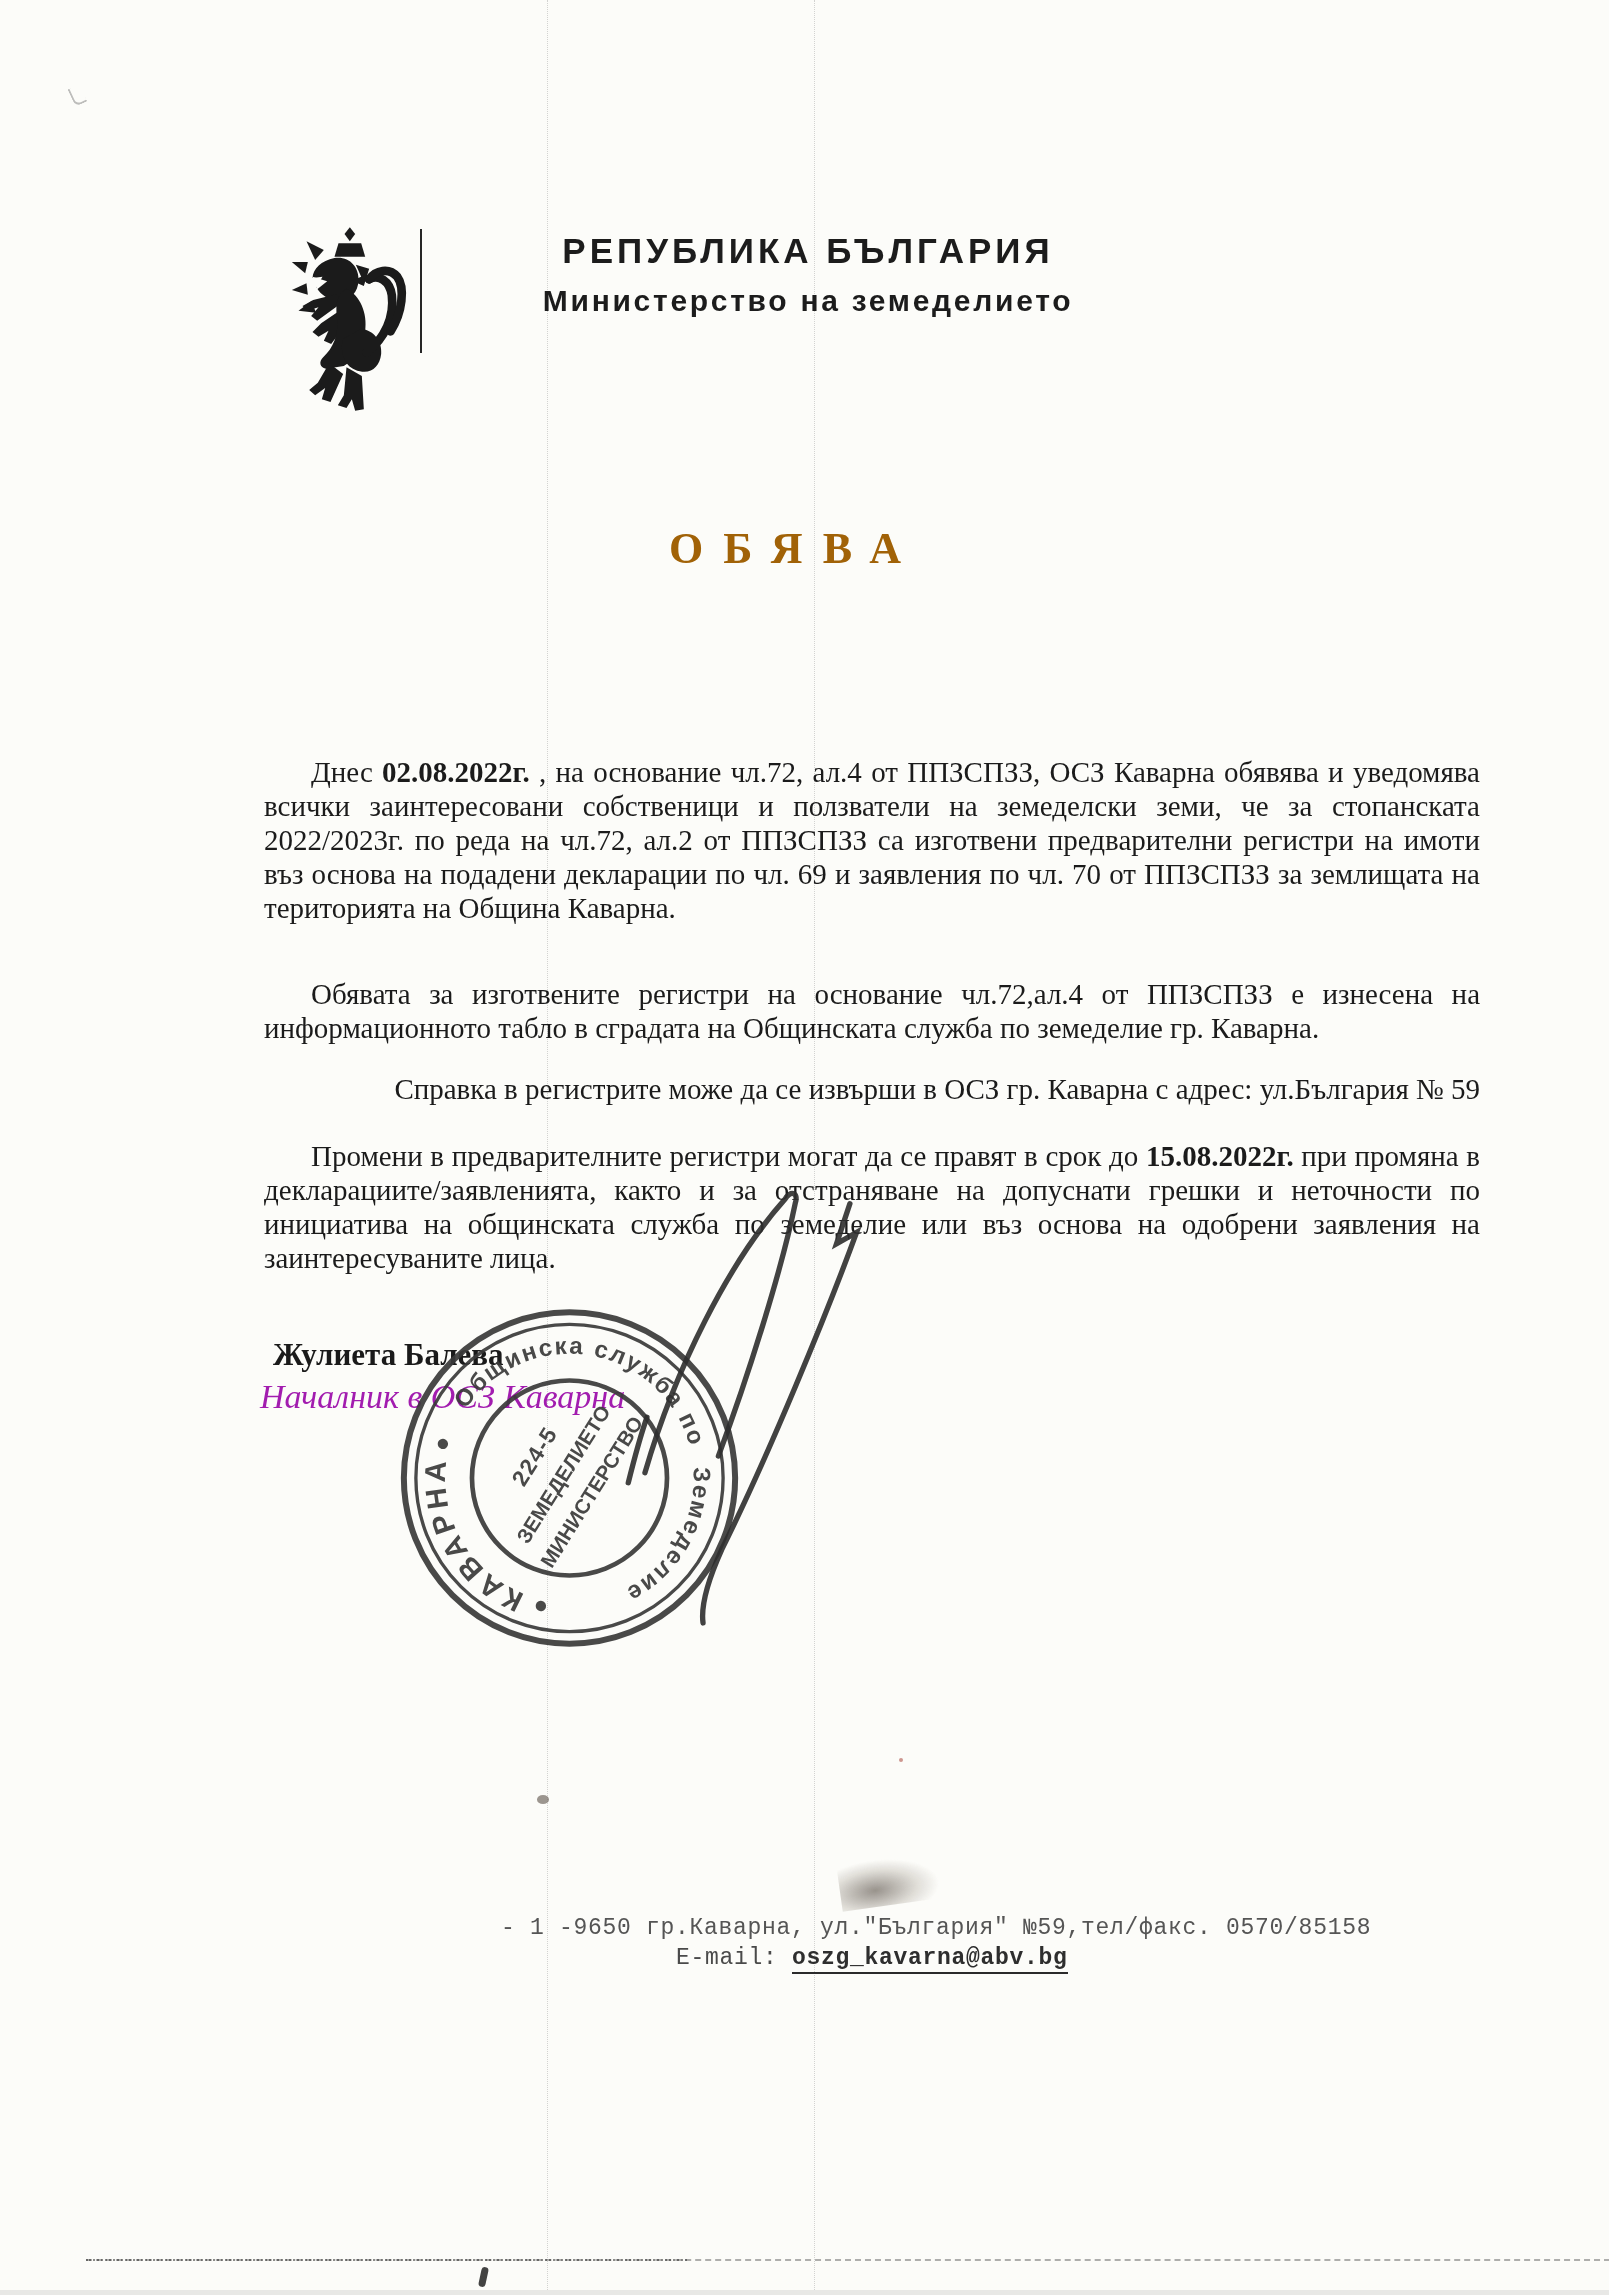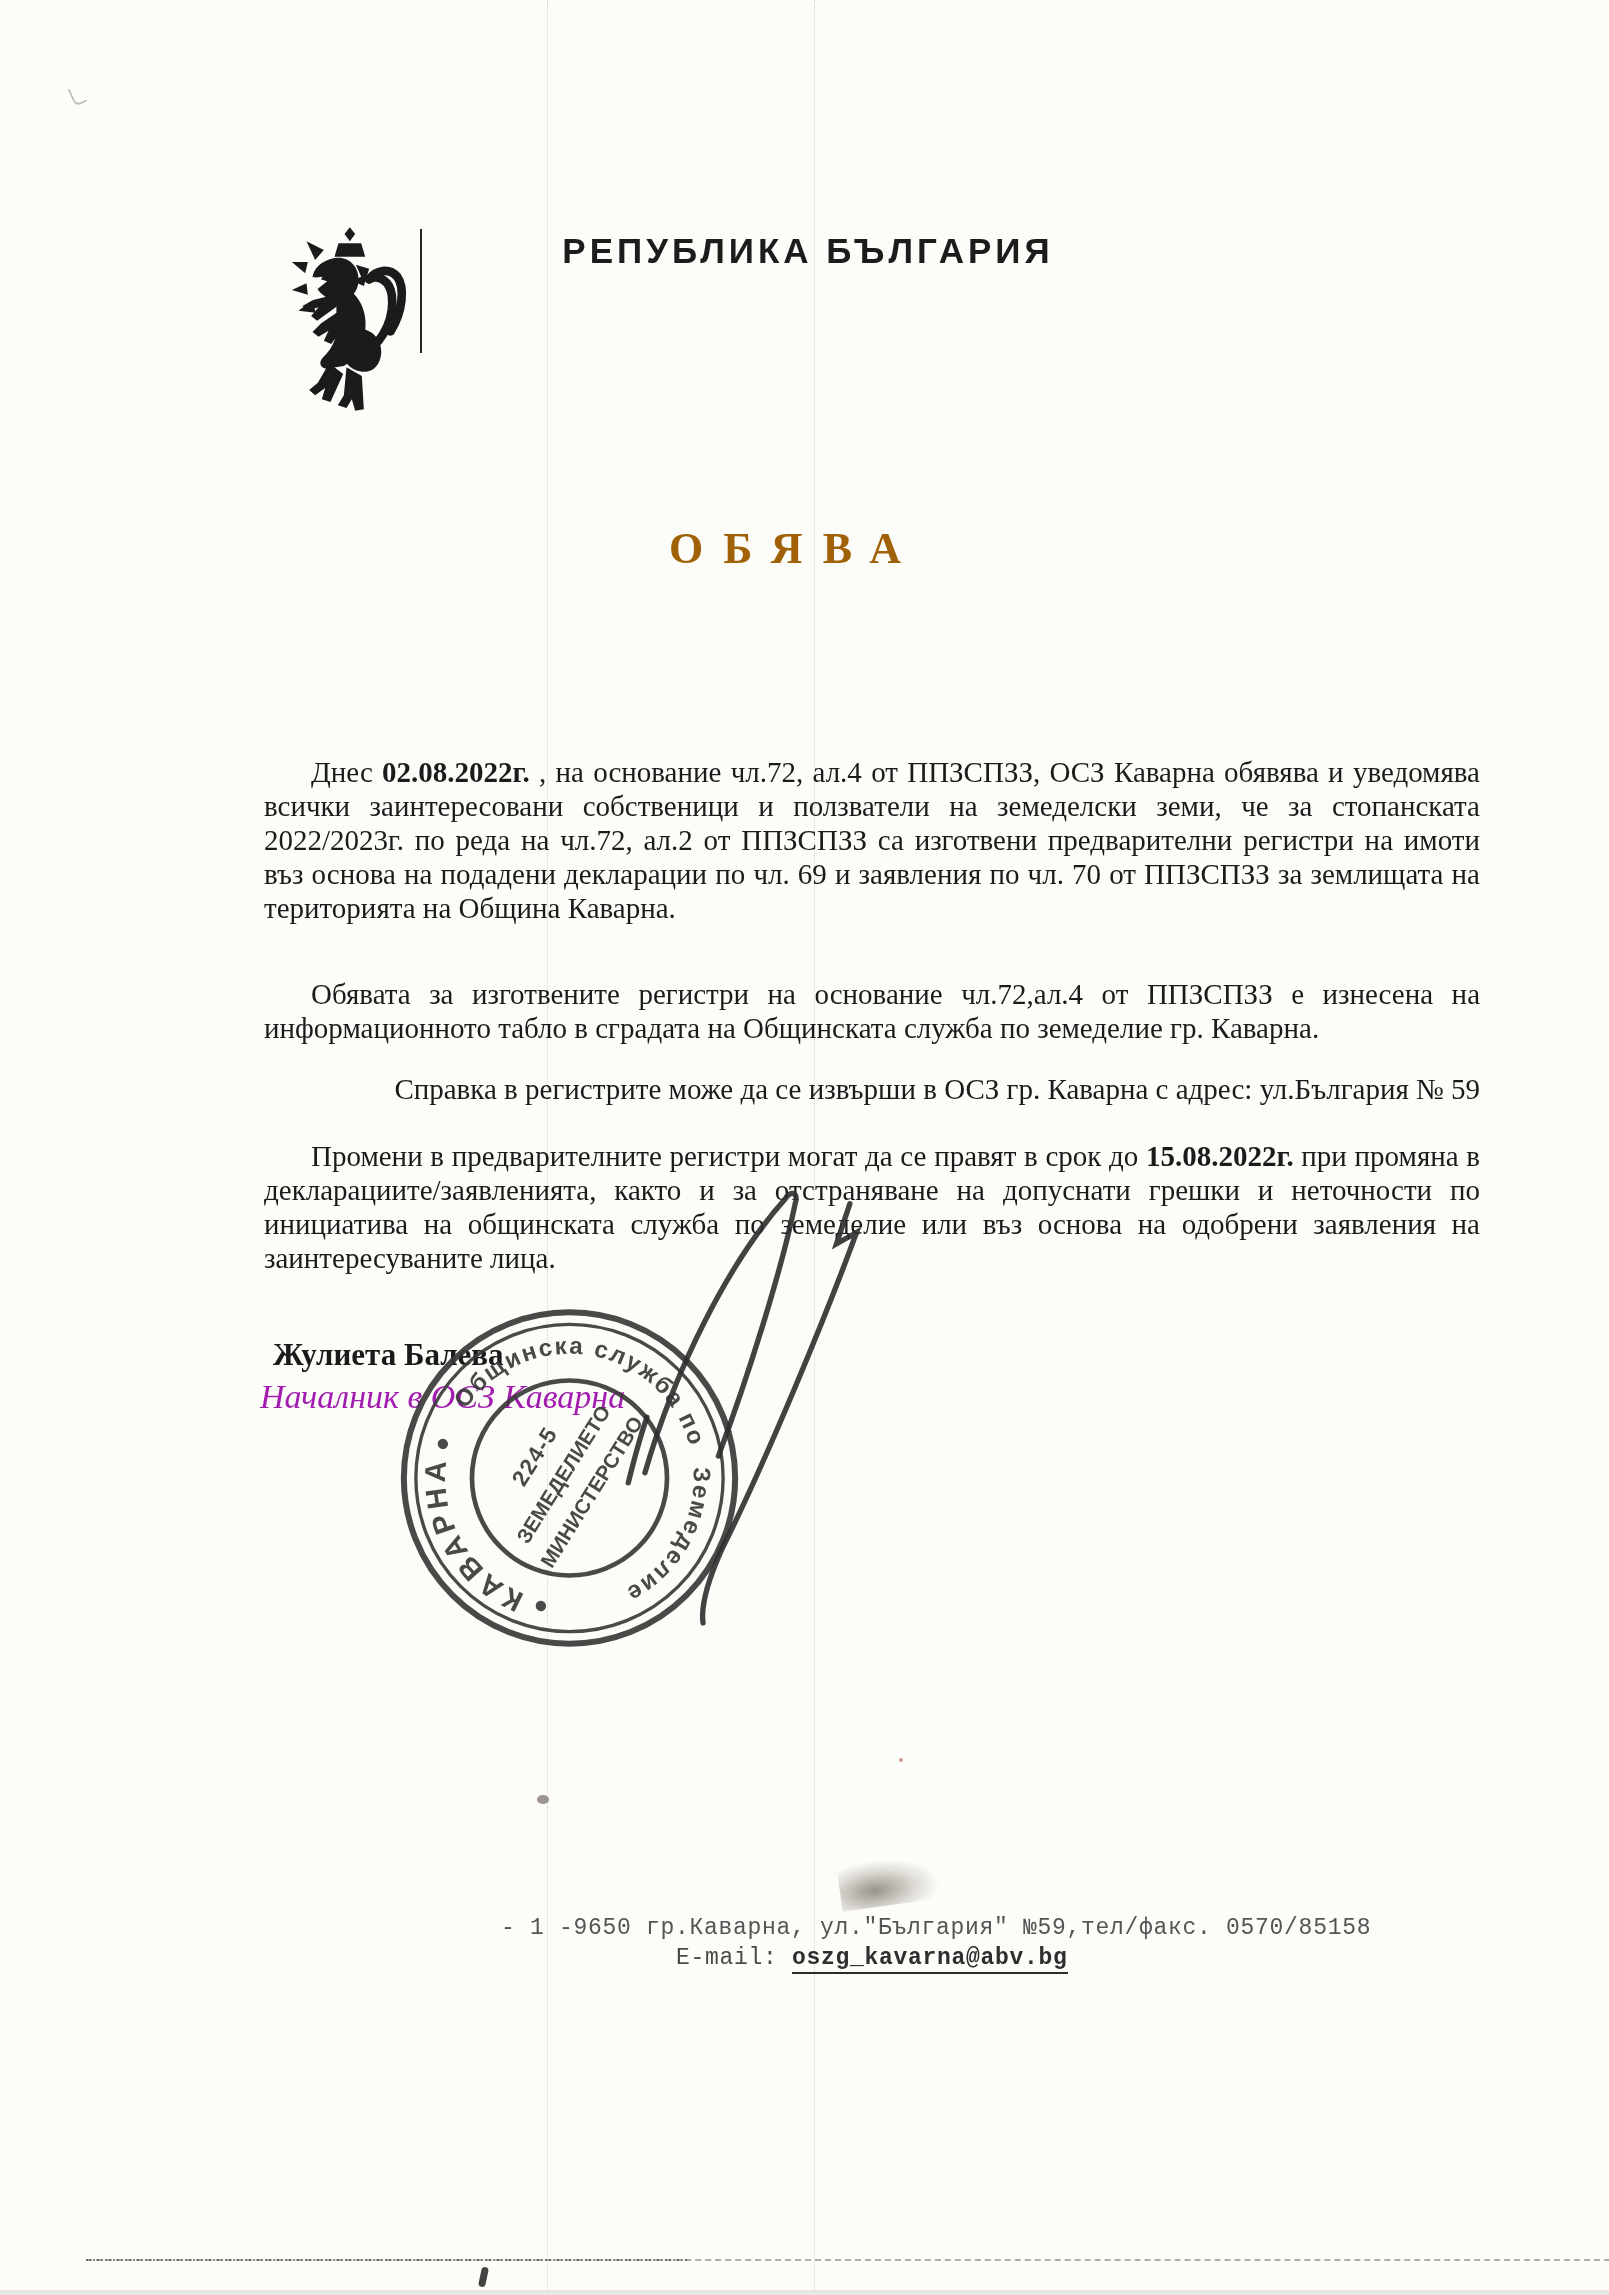--- a/index.html
+++ b/index.html
@@ -100,20 +100,21 @@
       <path d="M98 212 l-4 42 -9 15 13 4 8 -13 5 17 13 -2 -3 -50 z"></path>
       <path d="M132 64 l-20 -6 8 18 -14 6 18 8 z"></path>
     </g>
     <g fill="none" stroke="#1b1b1b" stroke-width="13" stroke-linecap="round">
       <path d="M128 190 C 156 168 170 136 166 104 C 163 82 146 72 132 80"></path>
       <path d="M132 80 C 142 66 162 62 174 76 C 186 92 182 130 164 158"></path>
     </g>
   </svg>
   <div class="hdr-divider"></div>
   <div class="hdr-line hdr-republic">РЕПУБЛИКА БЪЛГАРИЯ</div>
+  <div class="hdr-line hdr-ministry">Министерство на земеделието</div>
 
   <div class="doc-title">ОБЯВА</div>
 
   <div class="bodytext">
     <p class="p1"><span>Днес </span><b>02.08.2022г.</b><span> , на основание чл.72, ал.4 от ППЗСПЗЗ, ОСЗ Каварна обявява и уведомява всички заинтересовани собственици и ползватели на земеделски земи, че за стопанската 2022/2023г. по реда на чл.72, ал.2 от ППЗСПЗЗ са изготвени предварителни регистри на имоти въз основа на подадени декларации по чл. 69 и заявления по чл. 70 от ППЗСПЗЗ за землищата на територията на Община Каварна.</span></p>
     <p class="p2"><span>Обявата за изготвените регистри на основание чл.72,ал.4 от ППЗСПЗЗ е изнесена на информационното табло в сградата на Общинската служба по земеделие гр. Каварна.</span></p>
     <p class="p3"><span>Справка в регистрите може да се извърши в ОСЗ  гр. Каварна с адрес: ул.България № 59</span></p>
     <p class="p4"><span>Промени в предварителните регистри могат да се правят в срок до </span><b>15.08.2022г.</b><span> при промяна в декларациите/заявленията, както и за отстраняване на допуснати грешки и неточности по инициатива на общинската служба по земеделие или въз основа на одобрени заявления на заинтересуваните лица.</span></p>
   </div>
 

